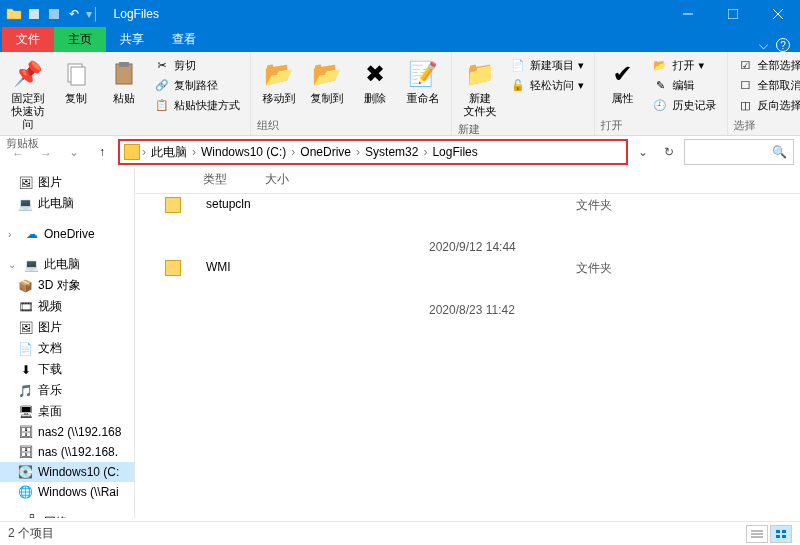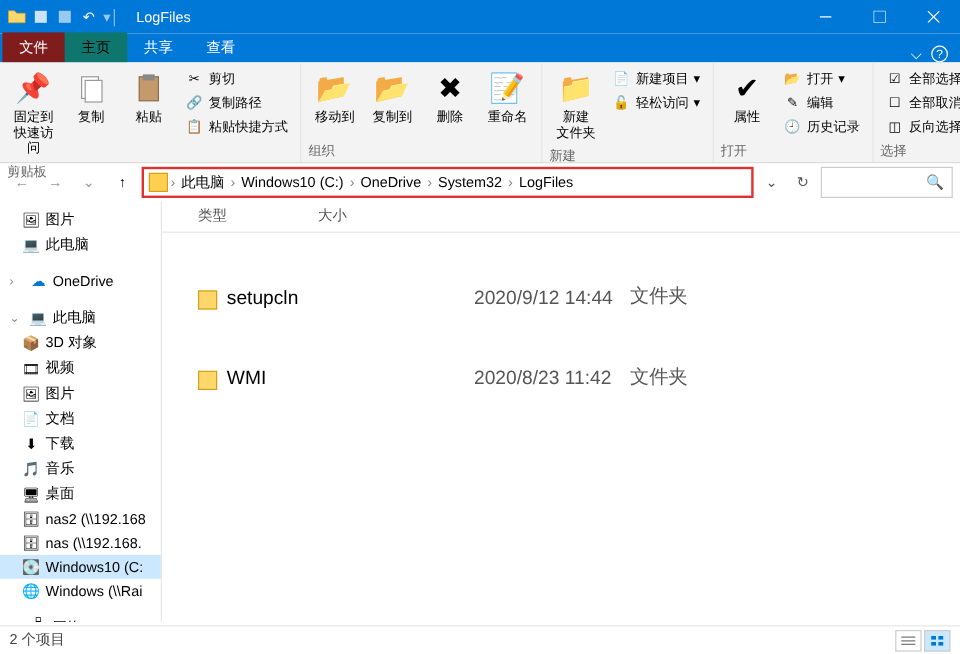--- a/index.html
+++ b/index.html
@@ -9,22 +9,22 @@
 .titlebar { height: 28px; background: #0078d7; color: #fff; display: flex; align-items: center; }
 .titlebar .qat { display: flex; align-items: center; gap: 4px; padding: 0 6px; }
 .titlebar .qat-icon { width: 16px; height: 16px; display: inline-flex; align-items: center; justify-content: center; }
 .titlebar .title { flex: 1; padding-left: 8px; font-size: 12px; }
 .titlebar .win-controls { display: flex; }
 .titlebar .win-btn { width: 45px; height: 28px; display: flex; align-items: center; justify-content: center; }
 
 
 .ribbon-tabs { height: 24px; background: #0078d7; display: flex; align-items: flex-end; padding-left: 2px; }
 .ribbon-tab { padding: 4px 14px; font-size: 12px; color: #fff; cursor: pointer; }
-.ribbon-tab.file { background: #7f1d1d; }
-.ribbon-tab.active { background: #0f766e; color: #000; }
+.ribbon-tab.file { background: #ef4444; }
+.ribbon-tab.active { background: #22c55e; color: #000; }
 .ribbon-right { margin-left: auto; display: flex; gap: 8px; padding-right: 10px; align-items: center; color: #fff; }
 
 
 .ribbon { height: 84px; background: #f3f3f3; border-bottom: 1px solid #ddd; display: flex; position: relative; }
 .ribbon-group { display: flex; flex-direction: column; justify-content: space-between; padding: 4px 6px 2px; border-right: 1px solid #e6e6e6; }
 .ribbon-group .group-items { display: flex; gap: 4px; flex: 1; align-items: flex-start; }
 .ribbon-group .group-label { font-size: 11px; color: #666; text-align: left; padding-top: 2px; }
 .big-btn { display: flex; flex-direction: column; align-items: center; width: 44px; padding: 2px; cursor: pointer; }
 .big-btn .icon { width: 32px; height: 32px; display: flex; align-items: center; justify-content: center; font-size: 24px; }
 .big-btn .label { font-size: 11px; text-align: center; line-height: 1.2; margin-top: 2px; }
@@ -51,24 +51,24 @@
 .nav-item.selected { background: #cce8ff; }
 .nav-item.top2 { padding-left: 8px; }
 .nav-item .exp { width: 12px; color: #888; font-size: 10px; }
 .nav-item .nicon { width: 16px; height: 16px; display: inline-flex; align-items: center; justify-content: center; }
 
 .listarea { flex: 1; display: flex; flex-direction: column; }
 .col-headers { display: flex; border-bottom: 1px solid #e6e6e6; padding: 3px 0 5px 30px; color: #555; font-size: 12px; }
 .col-headers .col { cursor: pointer; }
 .col.name { width: 230px; }
 .col.date { width: 130px; }
-.col.type { width: 100px; }
+.col.type { width: 100px; text-align: center; }
 .col.size { width: 80px; }
 .filelist { flex: 1; }
-.file-row { display: flex; align-items: flex-end; padding: 3px 0 3px 30px; font-size: 16px; cursor: pointer; }
+.file-row { display: flex; align-items: flex-start; padding: 3px 0 3px 30px; font-size: 12px; cursor: pointer; gap: 17px; }
 .file-row .ficon { width: 16px; height: 16px; background: #ffd76a; border: 1px solid #d4a020; margin-right: 8px; }
 .file-row .fname { width: 206px; }
 .file-row .fdate { width: 130px; color: #555; margin-top: 43px; }
 .file-row .ftype { width: 100px; color: #555; }
 
 
 .statusbar { position: absolute; bottom: 0; left: 0; right: 0; height: 24px; border-top: 1px solid #e6e6e6; display: flex; align-items: center; padding: 0 8px; font-size: 12px; color: #444; background: #fff; }
 .statusbar .view-btns { margin-left: auto; display: flex; gap: 2px; }
 .statusbar .view-btn { width: 22px; height: 18px; border: 1px solid #ccc; display: flex; align-items: center; justify-content: center; }
 

